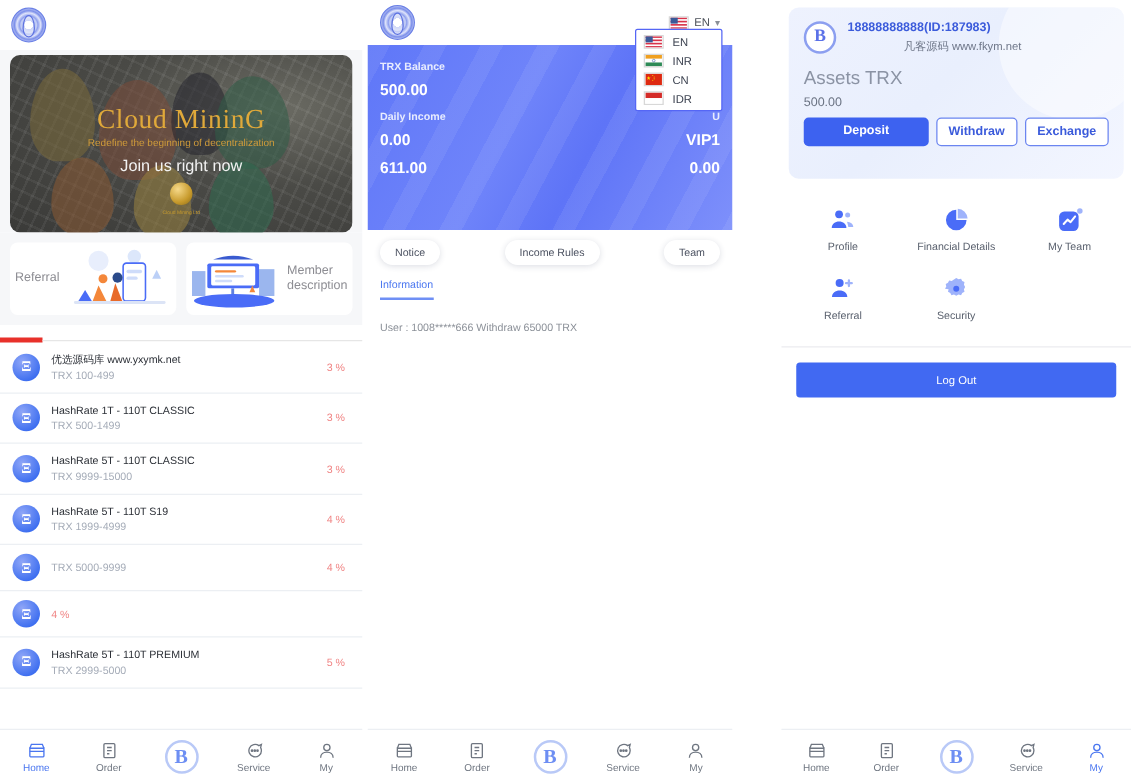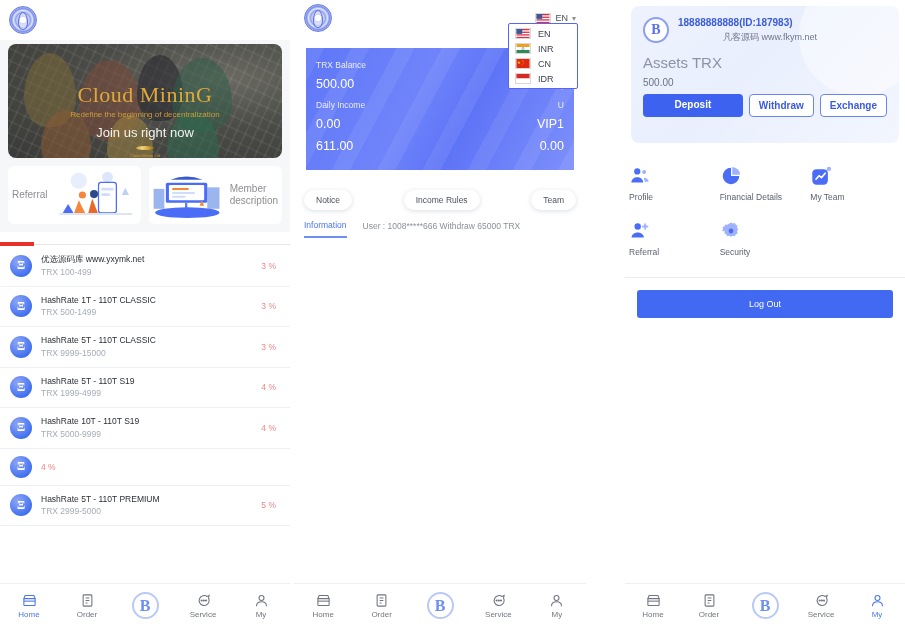--- a/index.html
+++ b/index.html
@@ -23,21 +23,21 @@
     border: 1px solid #6b80e6;
     position: relative;
   }
   .emblem::after{
     content:""; position:absolute; left:50%; top:18%; transform:translateX(-50%);
     width:8px; height:64%; border-radius:50%/60% 60% 40% 40%;
     border:1px solid #5d72e0; background: rgba(255,255,255,.45);
   }
   .banner-wrap { padding: 4px 8px 0 8px; background:#f6f7f9; }
   .banner {
-    height: 114px; border-radius: 8px; overflow:hidden; position:relative;
+    height: 142px; border-radius: 8px; overflow:hidden; position:relative;
     background:
       repeating-linear-gradient(115deg, rgba(255,255,255,.06) 0 2px, rgba(0,0,0,0) 2px 9px),
       repeating-linear-gradient(25deg, rgba(255,255,255,.05) 0 2px, rgba(0,0,0,0) 2px 11px),
       radial-gradient(ellipse at 78% 30%, #6b6b63 0%, #4a4a46 45%, #3a3a38 100%);
   }
   .banner .blob { position:absolute; border-radius:50% 50% 42% 42%/60% 60% 40% 40%; opacity:.55; }
   .b1{ left:6%;  top:8%;  width:52px; height:74px; background:#7a6a3b; }
   .b2{ left:26%; top:14%; width:62px; height:80px; background:#7a4a38; }
   .b3{ left:47%; top:10%; width:46px; height:66px; background:#23232b; }
   .b4{ left:60%; top:12%; width:60px; height:74px; background:#2f5d47; }
@@ -96,39 +96,40 @@
   .lang-btn { display:flex; align-items:center; gap:4px; font-size:9px; color:#4a4f58; }
   .flag { width:16px; height:11px; border:1px solid #d8d8d8; display:block; }
   .caret { font-size:8px; color:#8b9098; }
   .lang-menu {
     position:absolute; right:8px; top:23px; width:70px; background:#fff;
     border:1.5px solid #5566f5; border-radius:2px; z-index:40; padding:2px 0;
   }
   .lang-opt { display:flex; align-items:center; gap:7px; padding:2px 6px; font-size:9px; color:#3c4250; }
 
   .bal-card {
-    margin: 12px; height:122px; color:#fff; position:relative; overflow:hidden;
+    margin: 0; height:148px; color:#fff; position:relative; overflow:hidden;
     background: linear-gradient(118deg, #5f77f8 0%, #6f84fa 40%, #5e74f7 60%, #7e90fb 100%);
     padding: 8px 10px;
+    font-weight: bold;
   }
   .bal-card::after{
     content:""; position:absolute; inset:0;
     background: repeating-linear-gradient(118deg, rgba(255,255,255,.07) 0 16px, rgba(255,255,255,0) 16px 40px);
   }
   .bal-row { display:flex; justify-content:space-between; position:relative; z-index:2; }
   .bal-lab { font-size:8.5px; color:#e8ecfe; line-height:2.15; }
   .bal-val { font-size:12.5px; color:#ffffff; line-height:1.75; }
   .bal-val.sm { font-size:12.5px; }
 
   .pill-row { display:flex; justify-content:space-between; align-items:center; padding: 8px 10px; background:#fff; }
   .pill {
     background:#fff; border-radius:14px; font-size:8.5px; color:#4b5160;
     padding: 5px 12px; box-shadow: 0 1px 5px rgba(40,50,90,.16);
   }
-  .info-row { display:flex; align-items:flex-start; gap:16px; padding: 2px 10px 0 10px; }
+  .info-row { display:flex; align-items:flex-start; gap:16px; padding: 2px 10px 0 10px; flex-direction: column; }
   .info-tab { font-size:8.5px; color:#4a76f0; padding-bottom:6px; border-bottom:2px solid #6f8ff5; }
   .info-msg { font-size:8.5px; color:#8b9098; padding-top:1px; }
 
   
   .p-card {
     margin: 6px 6px 0 6px; border-radius:8px; padding: 10px 12px 26px 12px;
     background: linear-gradient(135deg, #eef2fe 0%, #e9effd 45%, #f3f6ff 100%);
     position:relative; overflow:hidden;
   }
   .p-card::after{
@@ -145,21 +146,21 @@
   .p-site { font-size:9px; color:#6f7789; line-height:1.45;margin-left:45px; }
   .p-assets-lab { font-size:15px; color:#8b93a4; margin-top:10px; position:relative; z-index:2; }
   .p-assets-val { font-size:10px; color:#6b7383; margin-top:6px; position:relative; z-index:2; }
   .p-btns { display:flex; gap:6px; margin-top:6px; position:relative; z-index:2; }
   .p-btn-primary { flex: 1 1 46%; background:#3d62f0; color:#fff; font-size:10px; font-weight:bold;
                    border-radius:4px; text-align:center; padding:5px 0; }
   .p-btn-outline { flex: 0 0 auto; background:#fff; color:#3b5bdb; font-size:10px; font-weight:bold;
                    border:1px solid #6b85f0; border-radius:4px; padding:5px 9px; }
 
   .grid { display:flex; flex-wrap:wrap; padding: 14px 4px 10px 4px; }
-  .grid-cell { width:33.33%; display:flex; flex-direction:column; gap:5px; padding: 8px 0 10px 0; }
+  .grid-cell { width:33.33%; display:flex; flex-direction:column; align-items:center; gap:5px; padding: 8px 0 10px 0; }
   .grid-label { font-size:8.5px; color:#5a616e; }
   .grid-icon { width:22px; height:22px; color:#4a6cf7; }
   .divider { height:1px; background:#ececf0; margin: 0 0 12px 0; }
   .logout {
     margin: 0 12px; background:#4169f2; color:#fff; font-size:9px;
     text-align:center; padding:9px 0; border-radius:3px;
   }
 </style>
 </head>
 <body>
@@ -268,21 +269,20 @@
           <div class="coin-av">Ξ</div>
           <div class="li-text">
             <div class="li-title">HashRate 5T - 110T S19</div>
             <div class="li-sub">TRX 1999-4999</div>
           </div>
           <div class="li-pct">4 %</div>
         </div>
         <div class="list-item">
           <div class="coin-av">Ξ</div>
           <div class="li-text">
-            <div class="li-title">HashRate 10T - 110T S19</div>
             <div class="li-sub">TRX 5000-9999</div>
           </div>
           <div class="li-pct">4 %</div>
         </div>
         <div class="list-item">
           <div class="coin-av">Ξ</div>
           <div class="li-pct">4 %</div>
         </div>
         <div class="list-item">
           <div class="coin-av">Ξ</div>

